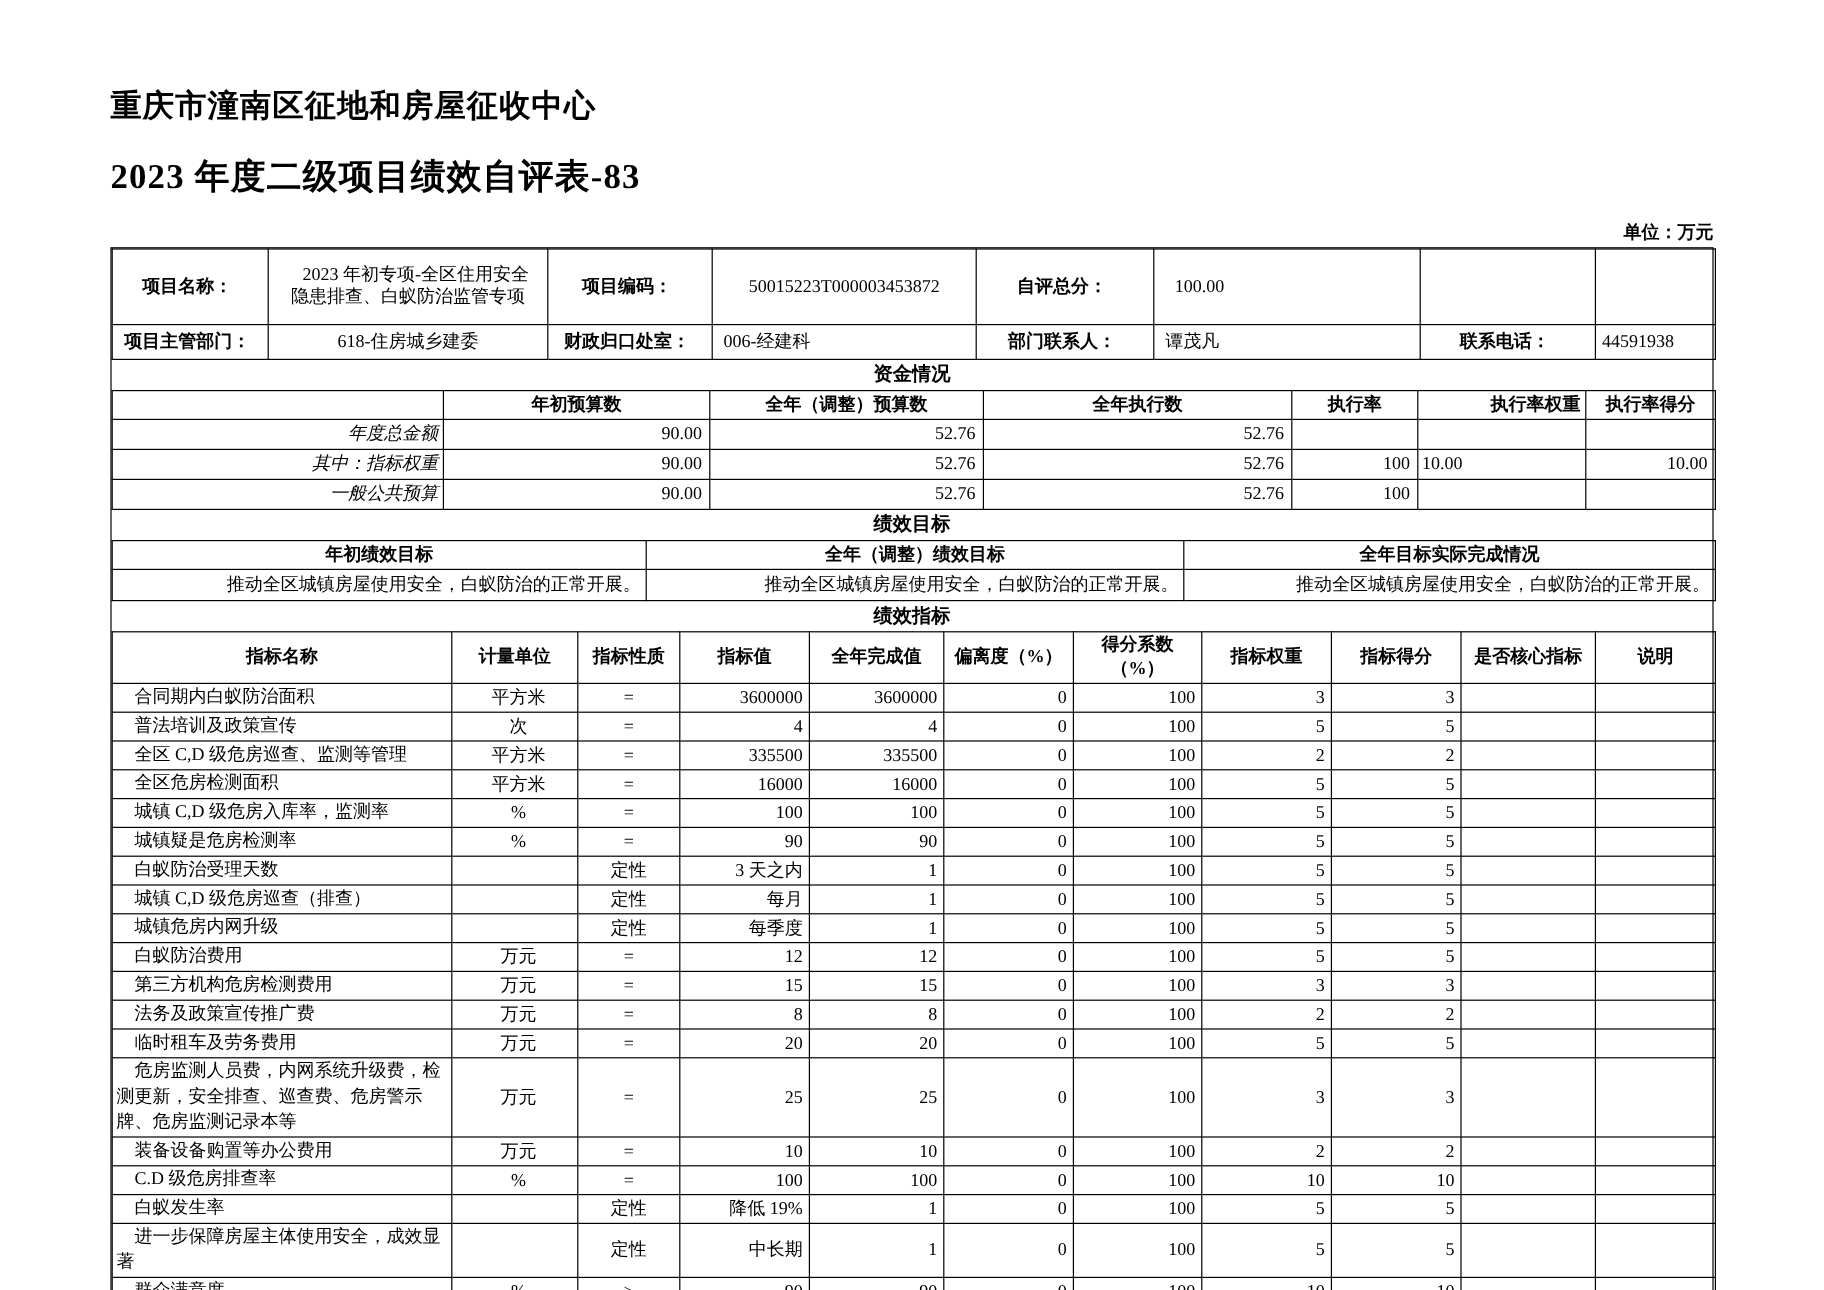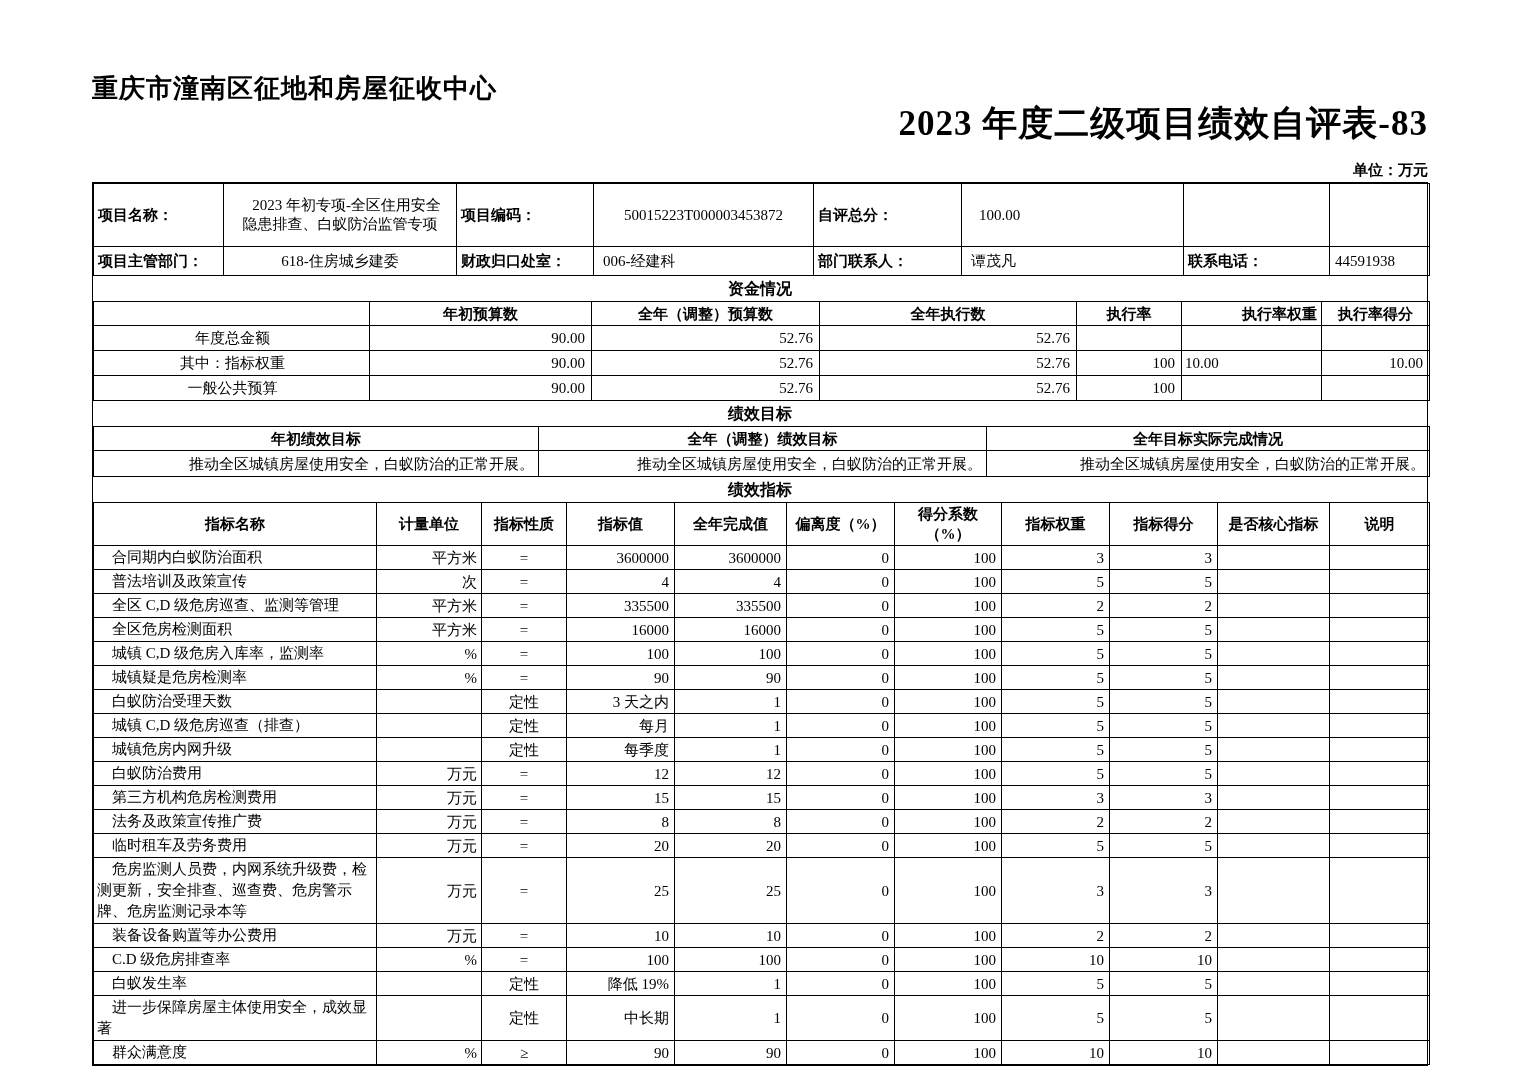--- a/index.html
+++ b/index.html
@@ -3,56 +3,56 @@
 <meta charset="utf-8">
 <style>
   html,body{margin:0;padding:0;}
   body{
     width:1520px;height:1075px;background:#ffffff;color:#000;
     font-family:"Liberation Serif","DejaVu Serif",serif;
     position:relative;overflow:hidden;
   }
   .doc{position:absolute;left:92px;top:0;width:1336px;}
   .title1{margin-top:70px;text-align:left;font-weight:bold;font-size:26px;line-height:37px;letter-spacing:1px;}
-  .title2{text-align:right;font-weight:bold;font-size:35px;line-height:34px;letter-spacing:1px;}
+  .title2{text-align:left;font-weight:bold;font-size:29px;line-height:34px;letter-spacing:1px;margin-top:24px;}
   .unit-note{text-align:right;font-weight:bold;font-size:15px;line-height:18px;margin-top:20px;margin-bottom:3px;}
   .frame{border:1px solid #000;}
   table{border-collapse:collapse;width:100%;table-layout:fixed;}
   td,th{border:1px solid #000;font-size:15px;line-height:20px;padding:1px 4px;vertical-align:middle;overflow:hidden;}
   th{font-weight:bold;text-align:center;}
   .banner{font-weight:bold;font-size:16px;line-height:21px;text-align:center;padding:2px 0;}
 
   
   .project td{height:26px;}
   .project tr.r1 td{height:60px;}
-  .project .lbl{font-weight:bold;text-align:left;padding-right:9px;}
+  .project .lbl{font-weight:bold;text-align:center;padding-right:9px;}
   .project .val-name{text-align:center;text-indent:13px;padding:0 8px;line-height:19px;}
   .project .val-center{text-align:center;}
   .project .val-left{text-align:left;padding-left:9px;}
   .project .val-score{text-align:left;padding-left:17px;}
   .project .val-phone{text-align:left;padding-left:5px;}
 
   
   .funding th{height:21px;}
   .funding td{height:22px;}
   .funding th:nth-child(6){text-align:right;padding-left:3px;}
-  .funding td:nth-child(1){text-align:center;padding-left:6px;}
+  .funding td:nth-child(1){text-align:right;padding-left:6px;font-style:italic;}
   .funding td:nth-child(2),.funding td:nth-child(3),.funding td:nth-child(4),
   .funding td:nth-child(5),.funding td:nth-child(7){text-align:right;padding-right:6px;}
   .funding td:nth-child(6){text-align:left;padding-left:3px;}
 
   
   .goals th{height:21px;}
   .goals td{height:23px;text-align:right;padding-left:20px;}
 
   
   .indicators th{height:21px;padding:1px 2px;}
   .indicators td{height:20px;}
   .indicators td:nth-child(1){text-align:left;text-indent:15px;padding:1px 3px;line-height:21px;}
-  .indicators td:nth-child(2){text-align:right;padding-left:10px;}
+  .indicators td:nth-child(2){text-align:center;padding-left:10px;}
   .indicators td:nth-child(3){text-align:center;}
   .indicators td:nth-child(4),.indicators td:nth-child(5),.indicators td:nth-child(6),
   .indicators td:nth-child(7),.indicators td:nth-child(8),.indicators td:nth-child(9){text-align:right;padding-right:5px;}
   .page-number{font-size:25px;line-height:28px;margin-top:8px;padding-left:32px;white-space:pre;}
 </style>
 </head>
 <body>
 
 <div class="doc">
 

